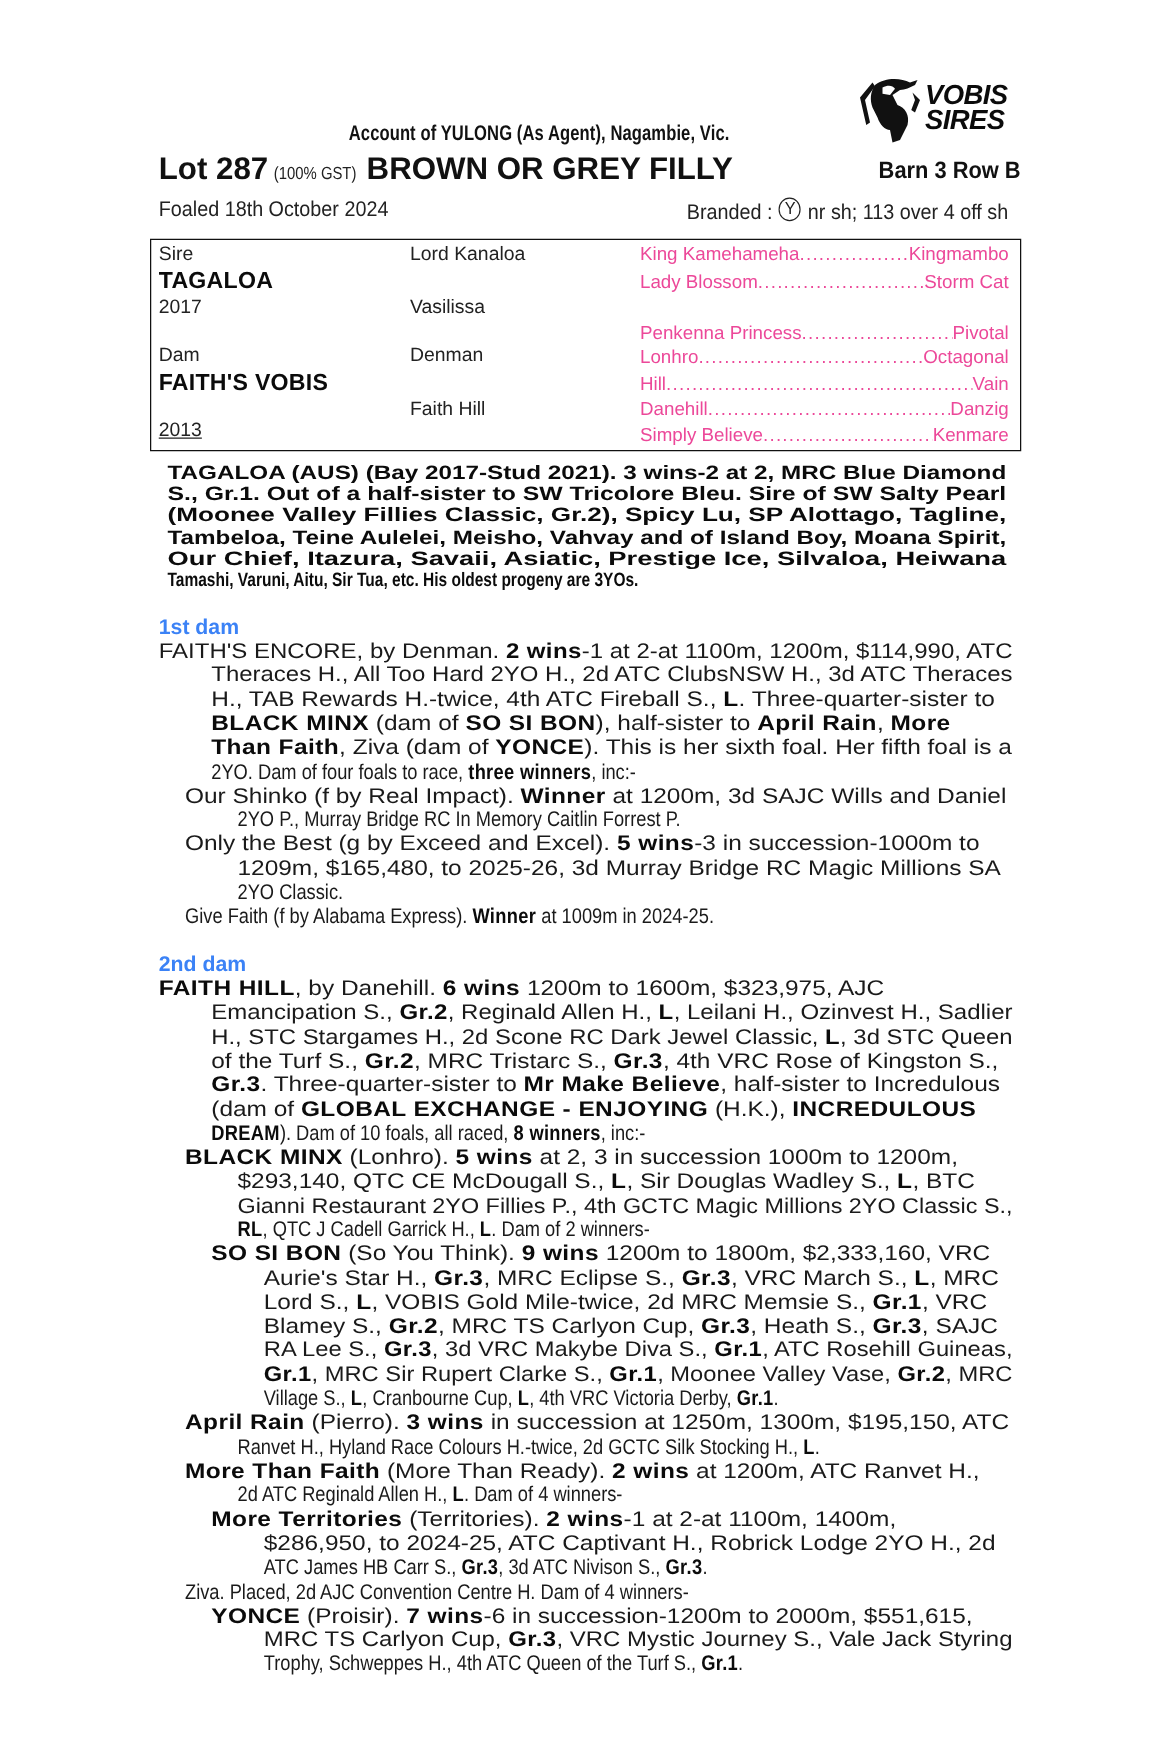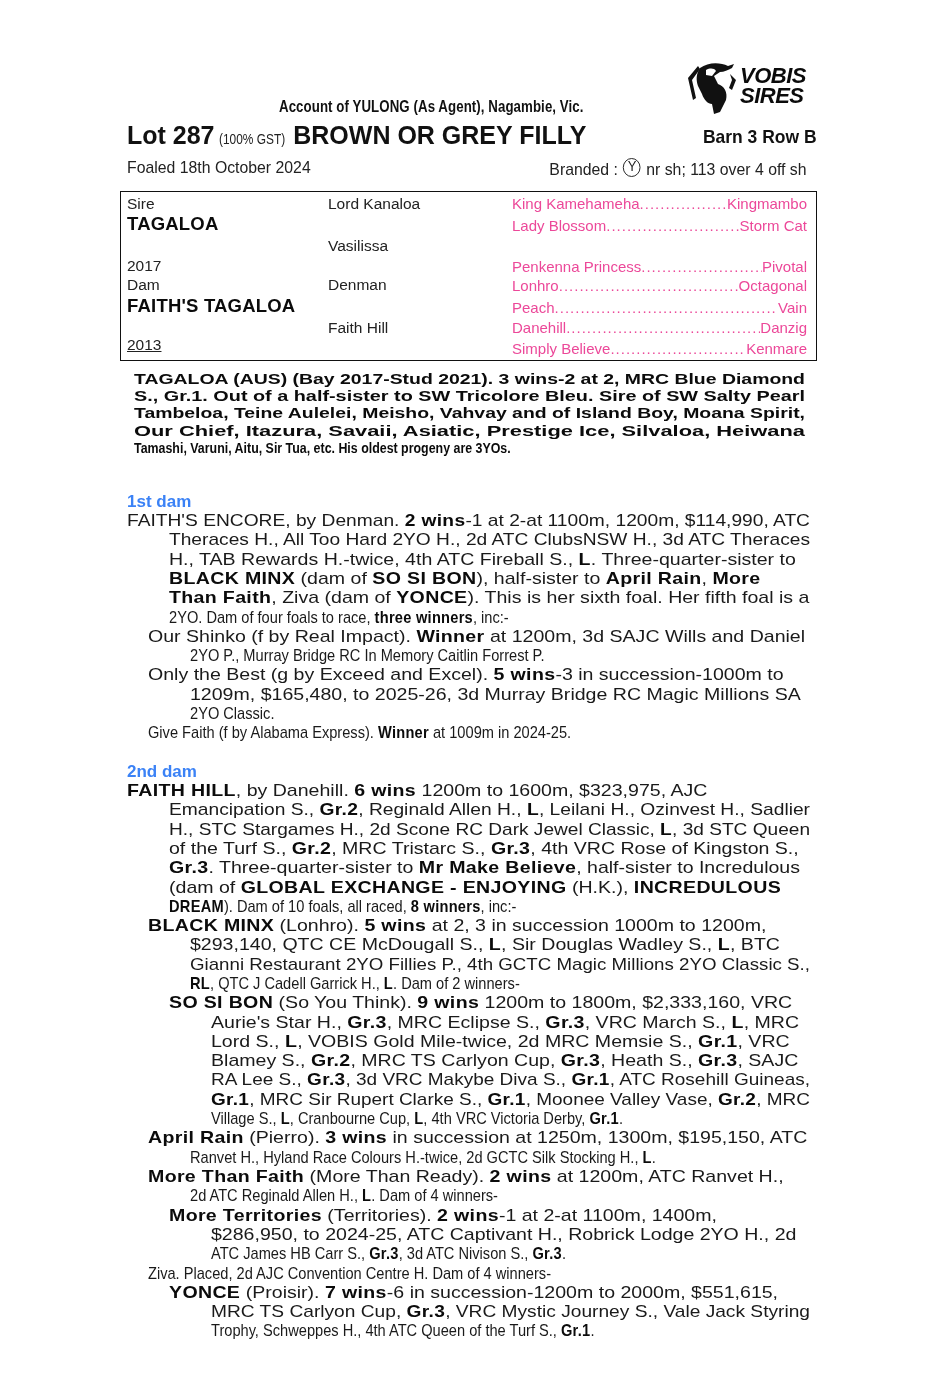--- a/index.html
+++ b/index.html
@@ -73,26 +73,26 @@
 <div id="foaled" class="abs">Foaled 18th October 2024</div>
 <div id="branded" class="abs">
   <span>Branded :</span>
   <span class="brand-mark"></span>
   <span>nr sh; 113 over 4 off sh</span>
 </div>
 
 <div id="pedigree" class="abs">
   <div class="ped-cell" style="left:6px;top:3px;">Sire</div>
   <div class="ped-cell ped-bold" style="left:6px;top:23px;">TAGALOA</div>
-  <div class="ped-cell" style="left:6px;top:45px;margin-top:20px;">2017</div>
+  <div class="ped-cell" style="left:6px;top:45px;">2017</div>
   <div class="ped-cell" style="left:207px;top:3px;">Lord Kanaloa</div>
   <div class="ped-cell" style="left:207px;top:45px;">Vasilissa</div>
 
   <div class="ped-cell" style="left:6px;top:84px;">Dam</div>
-  <div class="ped-cell ped-bold" style="left:6px;top:105px;">FAITH'S TAGALOA</div>
+  <div class="ped-cell ped-bold" style="left:6px;top:105px;">FAITH'S VOBIS</div>
   <div class="ped-cell" style="left:6px;top:144px;text-decoration:underline;">2013</div>
   <div class="ped-cell" style="left:207px;top:84px;">Denman</div>
   <div class="ped-cell" style="left:207px;top:127px;">Faith Hill</div>
 
   <div class="anc" style="top:3px;">
       <span class="n">King Kamehameha</span>
       <span class="dots"></span>
       <span class="s">Kingmambo</span>
     </div>
   <div class="anc" style="top:25px;">
@@ -104,39 +104,40 @@
       <span class="n">Penkenna Princess</span>
       <span class="dots"></span>
       <span class="s">Pivotal</span>
     </div>
   <div class="anc" style="top:85px;">
       <span class="n">Lonhro</span>
       <span class="dots"></span>
       <span class="s">Octagonal</span>
     </div>
   <div class="anc" style="top:107px;">
-      <span class="n">Peach</span>
+      <span class="n">Hill</span>
       <span class="dots"></span>
       <span class="s">Vain</span>
     </div>
   <div class="anc" style="top:127px;">
       <span class="n">Danehill</span>
       <span class="dots"></span>
       <span class="s">Danzig</span>
     </div>
   <div class="anc" style="top:148px;">
       <span class="n">Simply Believe</span>
       <span class="dots"></span>
       <span class="s">Kenmare</span>
     </div>
 </div>
 
 <div id="sire-blurb" class="abs">
   <span style="white-space: nowrap; display: block;"><span style="display: inline-block; white-space: nowrap; transform-origin: left top; transform: scaleX(1.2525);">TAGALOA (AUS) (Bay 2017-Stud 2021). 3 wins-2 at 2, MRC Blue Diamond</span></span>
   <span style="white-space: nowrap; display: block;"><span style="display: inline-block; white-space: nowrap; transform-origin: left top; transform: scaleX(1.2792);">S., Gr.1. Out of a half-sister to SW Tricolore Bleu. Sire of SW Salty Pearl</span></span>
+  <span style="white-space: nowrap; display: block;"><span style="display: inline-block; white-space: nowrap; transform-origin: left top; transform: scaleX(1.3485);">(Moonee Valley Fillies Classic, Gr.2), Spicy Lu, SP Alottago, Tagline,</span></span>
   <span style="white-space: nowrap; display: block;"><span style="display: inline-block; white-space: nowrap; transform-origin: left top; transform: scaleX(1.2518);">Tambeloa, Teine Aulelei, Meisho, Vahvay and of Island Boy, Moana Spirit,</span></span>
   <span style="white-space: nowrap; display: block;"><span style="display: inline-block; white-space: nowrap; transform-origin: left top; transform: scaleX(1.4102);">Our Chief, Itazura, Savaii, Asiatic, Prestige Ice, Silvaloa, Heiwana</span></span>
   <span class="last" style="white-space: nowrap; display: block;"><span style="display: inline-block; white-space: nowrap; transform-origin: left top; transform: scaleX(0.8);">Tamashi, Varuni, Aitu, Sir Tua, etc. His oldest progeny are 3YOs.</span></span>
 </div>
 
 <div class="sect-h" style="top:492px;">1st dam</div>
 <div id="first-dam">
     <div class="para" style="top: 511px; left: 0px; width: 938px;">
       <span class="ln" style="position: absolute; left: 127px; top: 0px; width: 683px; white-space: normal; height: 19.3px; overflow: visible;"><span style="display: inline-block; white-space: nowrap; transform-origin: left top; transform: scaleX(1.1288);"><span>FAITH'S ENCORE, by Denman. </span><span class="b">2 wins</span><span>-1 at 2-at 1100m, 1200m, $114,990, ATC</span></span></span>
       <span class="ln" style="position: absolute; left: 169px; top: 19.3px; width: 641px; white-space: normal; height: 19.3px; overflow: visible;"><span style="display: inline-block; white-space: nowrap; transform-origin: left top; transform: scaleX(1.1276);"><span>Theraces H., All Too Hard 2YO H., 2d ATC ClubsNSW H., 3d ATC Theraces</span></span></span>

